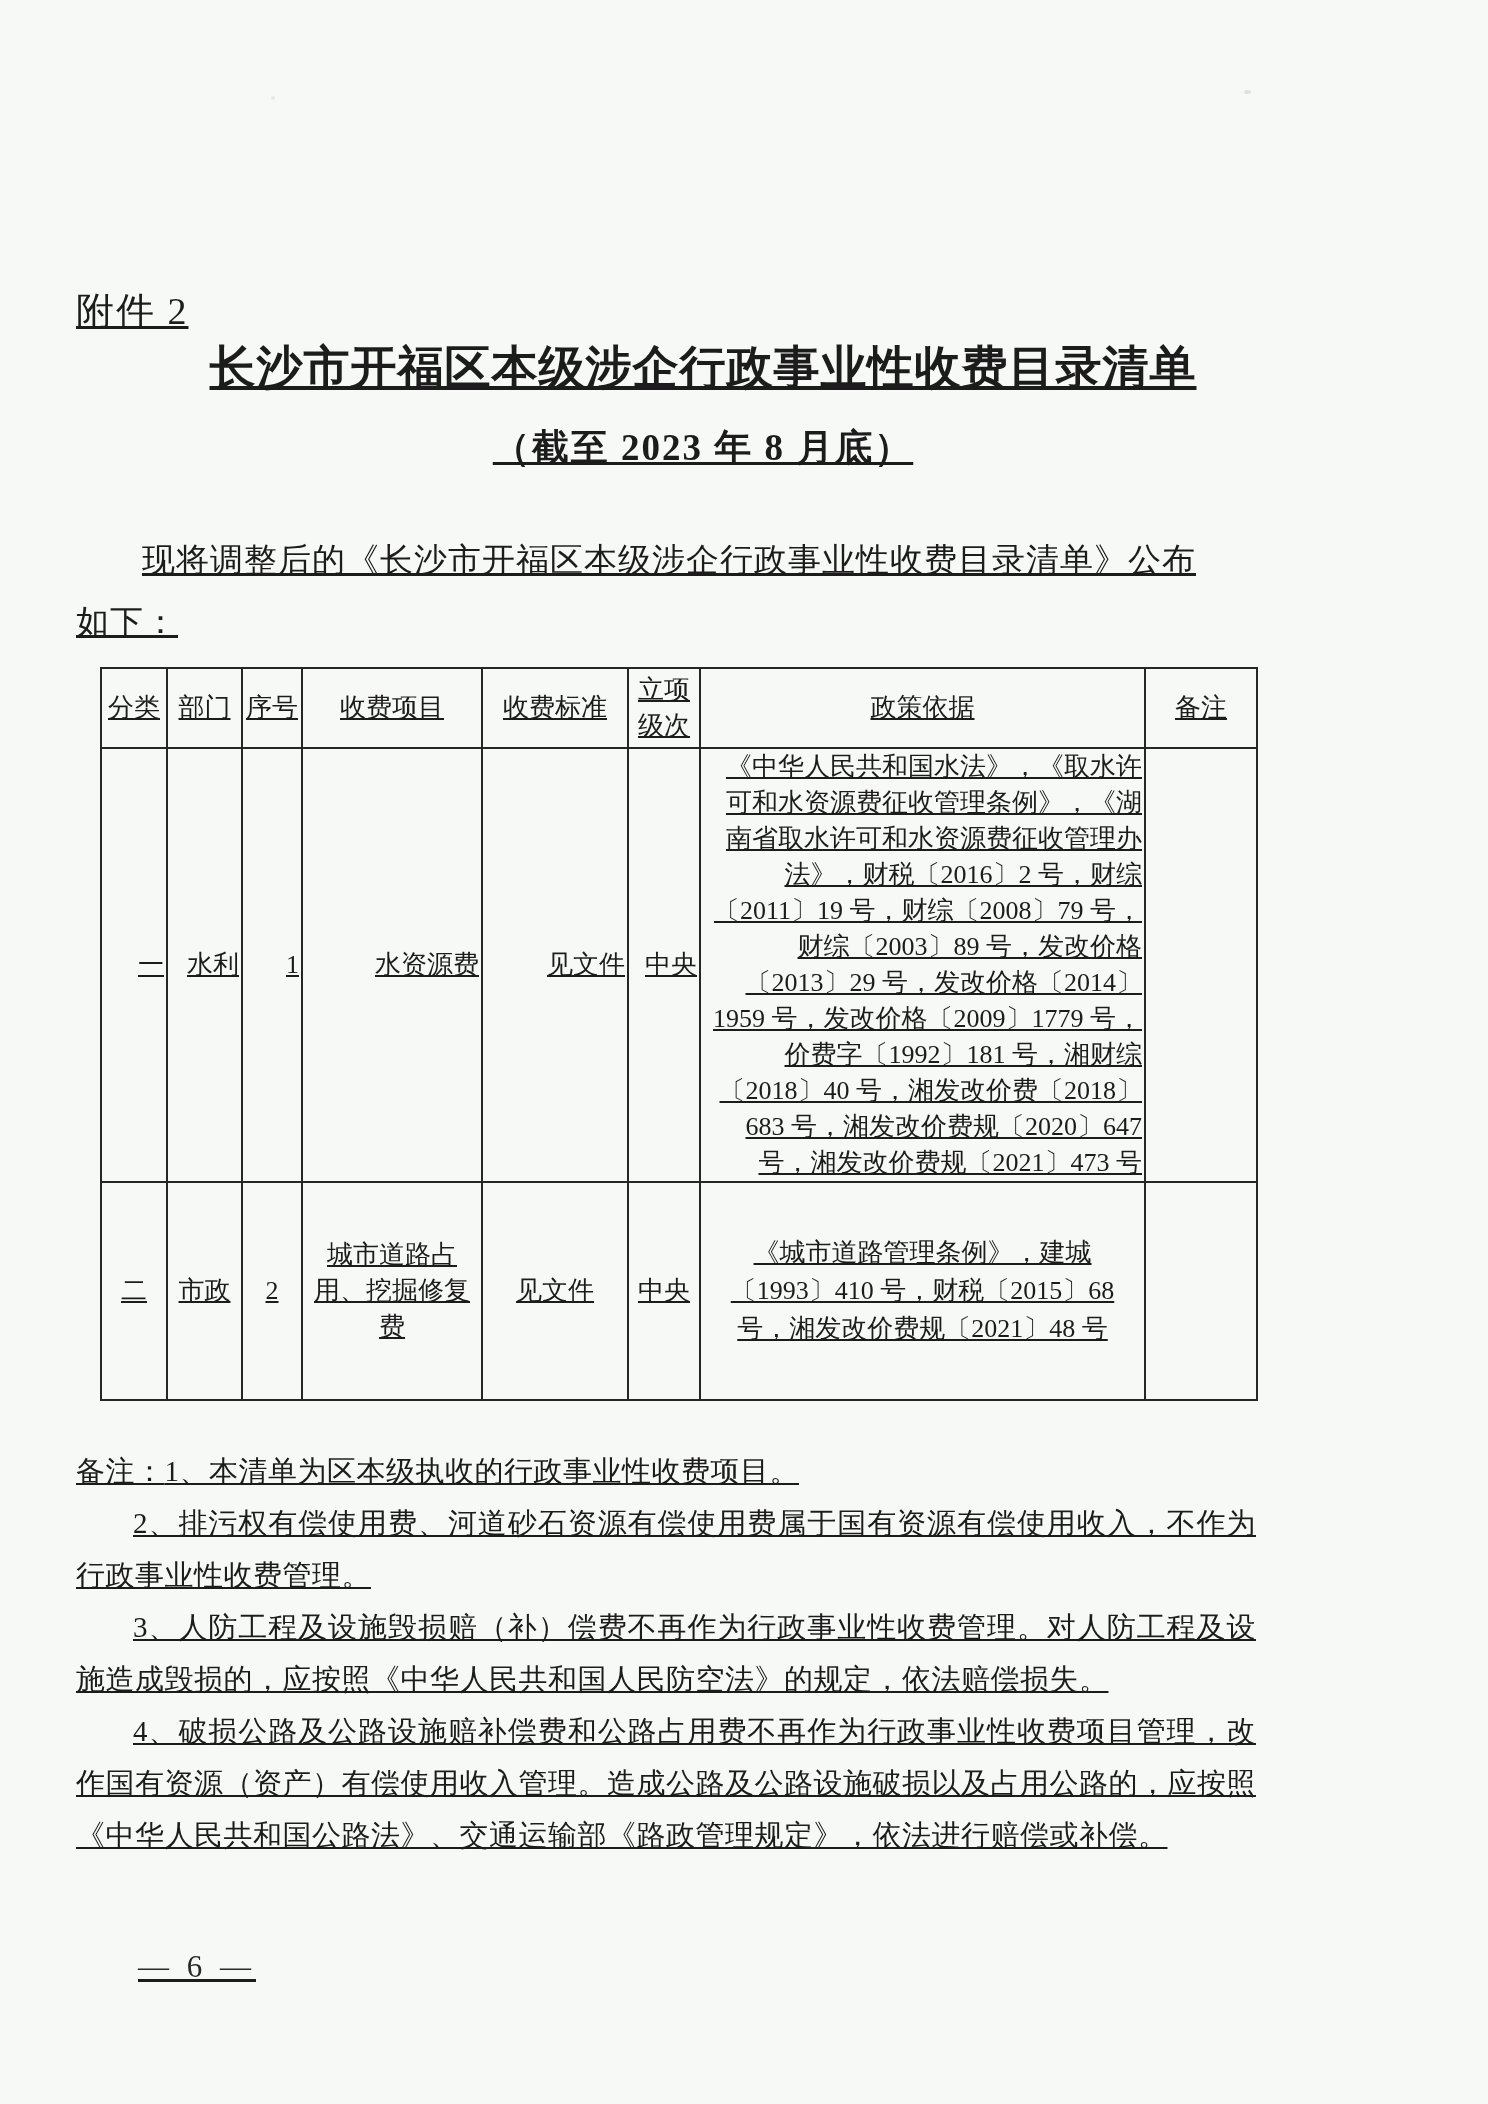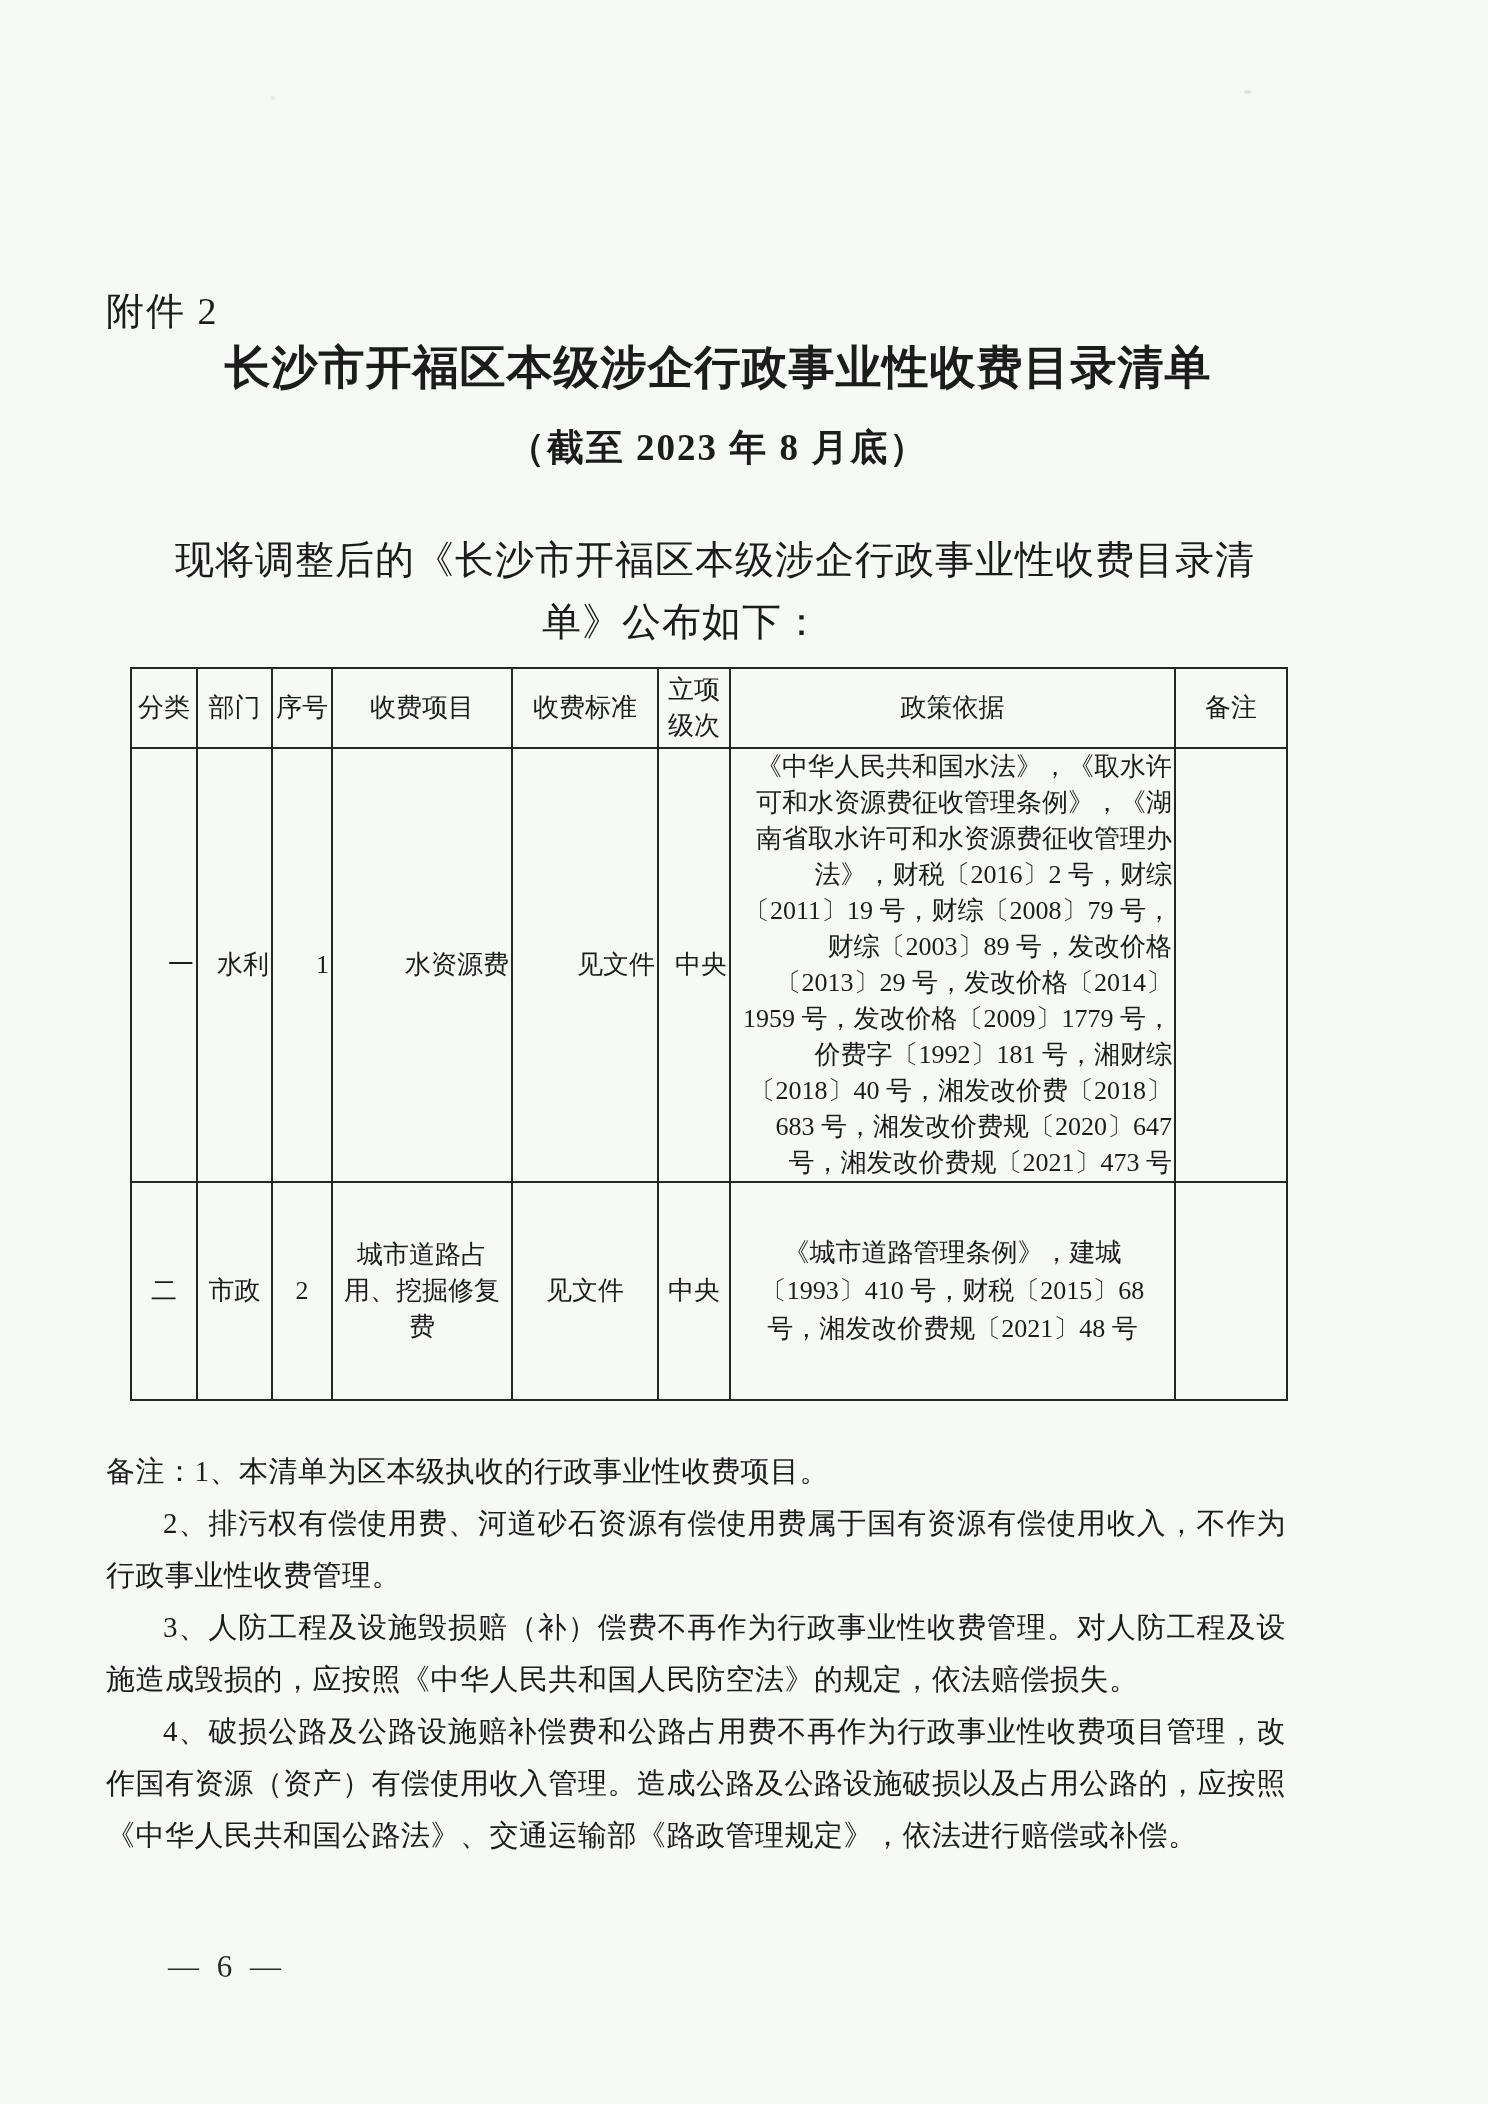--- a/index.html
+++ b/index.html
@@ -4,21 +4,21 @@
 <style>
   * { margin: 0; padding: 0; box-sizing: border-box; }
   html, body { width: 1488px; height: 2104px; }
   body {
     background: #f7f9f7;
     color: #1c1c1c;
     font-family: "Liberation Serif", "DejaVu Serif", serif;
     position: relative;
     overflow: hidden;
   }
-  .page { padding: 0 158px 0 106px; position: relative; }
+  .page { padding: 0 158px 0 76px; position: relative; text-decoration: underline; }
 
   .attachment-label {
     padding-top: 286px;
     font-size: 38px;
     letter-spacing: 2px;
   }
 
   .doc-title {
     text-align: center;
     font-size: 46px;
@@ -30,26 +30,26 @@
   .doc-subtitle {
     margin-top: 24px;
     text-align: center;
     font-size: 37px;
     font-weight: bold;
     letter-spacing: 2px;
   }
 
   .intro {
     margin-top: 56px;
-    font-size: 39px;
+    font-size: 33px;
     line-height: 62px;
     letter-spacing: 1px;
     text-indent: 66px;
     width: 1152px;
-    text-align: center;
+    text-align: left;
   }
 
   table.fee-table {
     margin-top: 14px;
     margin-left: 24px;
     border-collapse: collapse;
     table-layout: fixed;
     width: 1156px;
     background: transparent;
   }

